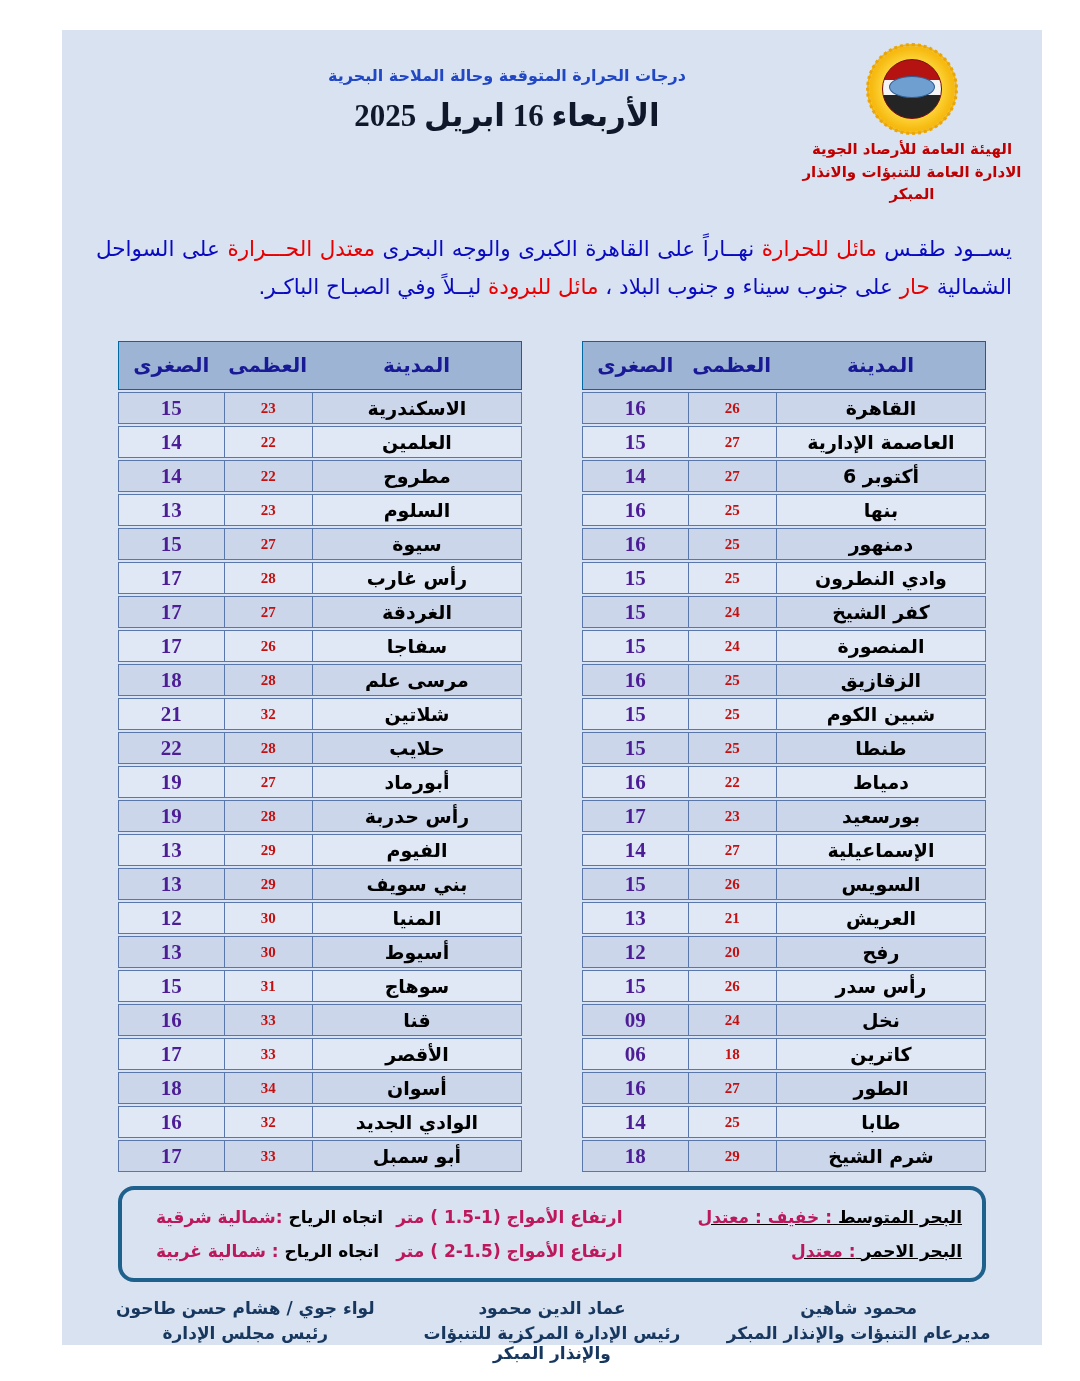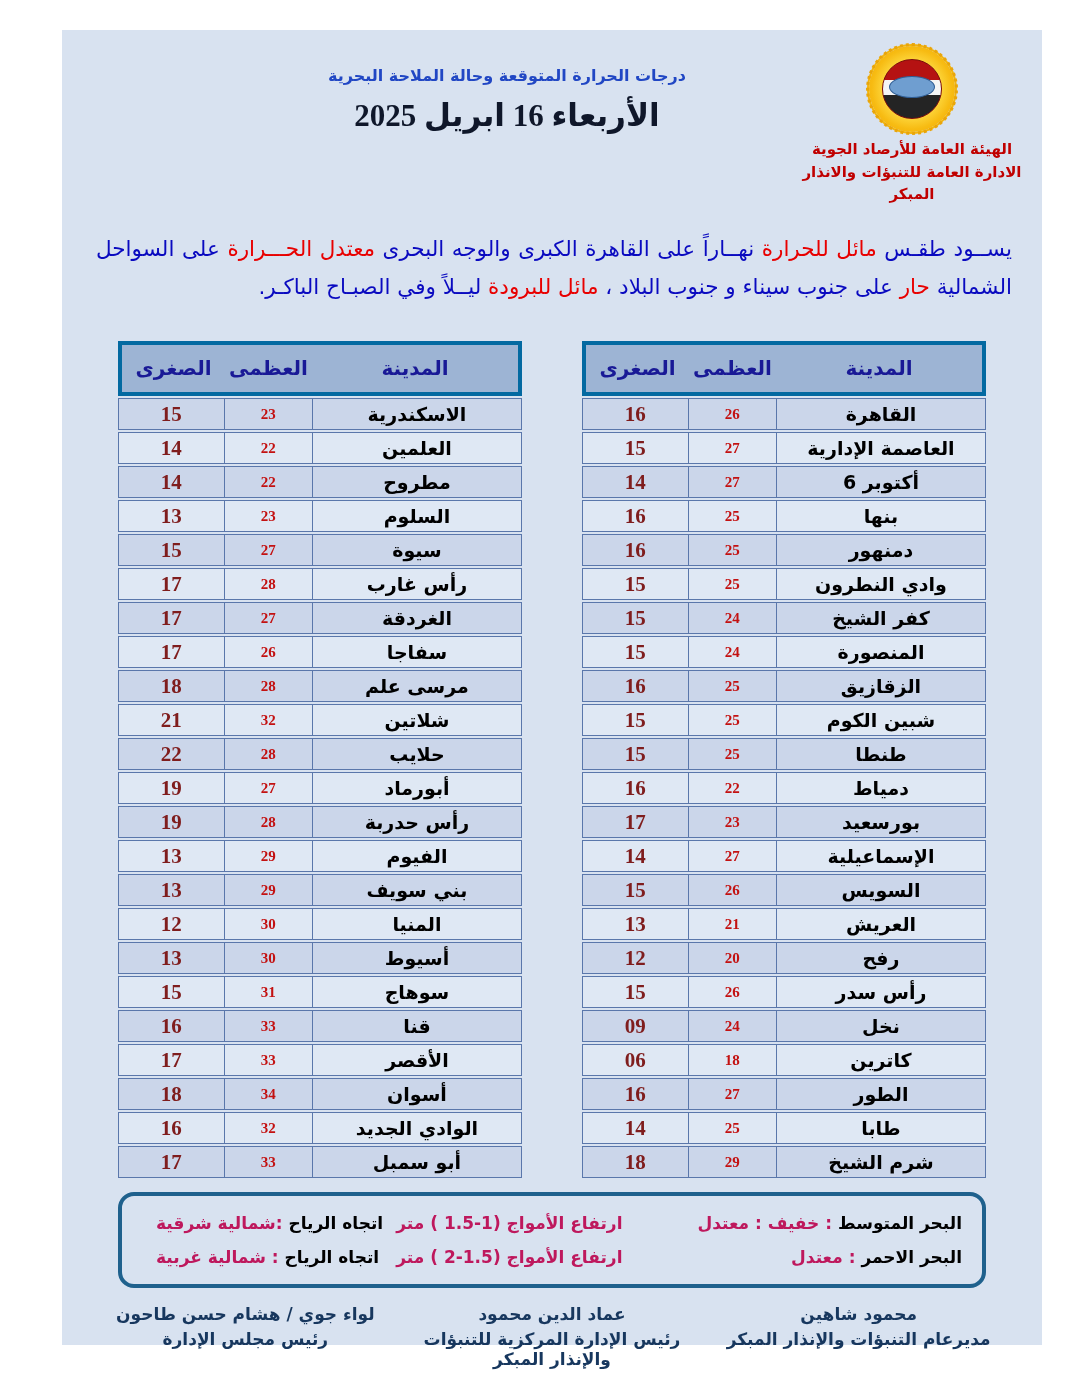--- a/index.html
+++ b/index.html
@@ -26,38 +26,38 @@
   
   .para{margin:24px 30px 0 34px;font-size:21.5px;font-weight:normal;direction:rtl;
         text-align:justify;line-height:1.8;color:#0a0ac0;}
   .seg[data-color="red"]{color:#e80000;}
   .seg[data-color="blue"]{color:#0a0ac0;}
 
   
   .tables{display:flex;gap:60px;margin:34px 56px 0 56px;}
   .ttable{flex:1;}
   .thead{display:grid;grid-template-columns:26% 22% 52%;background:#9db4d4;
-         border:4px solid #0369a1;height:47px;line-height:47px;margin-bottom:2px;
+         border:1px solid #0369a1;height:47px;line-height:47px;margin-bottom:2px;
          font-weight:bold;color:#191996;font-size:20px;text-align:center;}
   .trow{display:grid;grid-template-columns:26% 22% 52%;height:30px;line-height:30px;
         margin-bottom:2px;border:1px solid #5a77ab;text-align:center;font-weight:bold;}
   .tbody .trow:nth-child(odd){background:#cbd6ea;}
   .tbody .trow:nth-child(even){background:#dfe8f4;}
   .trow .tc + .tc{border-left:1px solid #5a77ab;}
   .tc{overflow:hidden;}
-  .tc.min{color:#7f1d1d;font-family:"Liberation Serif","DejaVu Sans",serif;font-size:21px;}
+  .tc.min{color:#4c1d95;font-family:"Liberation Serif","DejaVu Sans",serif;font-size:21px;}
   .tc.max{color:#c31111;font-family:Liberation Serif, serif;font-size:15px;}
   .tc.city{color:#000;font-size:19px;}
 
   
   .marine{margin:12px 56px 0;border:4px solid #1f618d;border-radius:16px;
           padding:10px 20px;direction:rtl;background:#d8e2f0;}
   .mrow{display:grid;grid-template-columns:36% 33% 31%;padding:7px 0;
         font-weight:bold;font-size:17px;}
-  .mc.sea{text-align:right;}
+  .mc.sea{text-align:right;text-decoration:underline;}
   .mc.wave{text-align:left;}
   .mc.wind{text-align:left;padding-left:14px;}
   .lbl{color:#000000;}
   .val{color:#be185d;}
 
   
   .sigs{display:flex;direction:rtl;margin:16px 30px 0;color:#17375e;
         text-align:center;font-weight:bold;font-size:17px;}
   .sig{flex:1;padding:0 6px;}
   .sig-title{margin-top:5px;}

